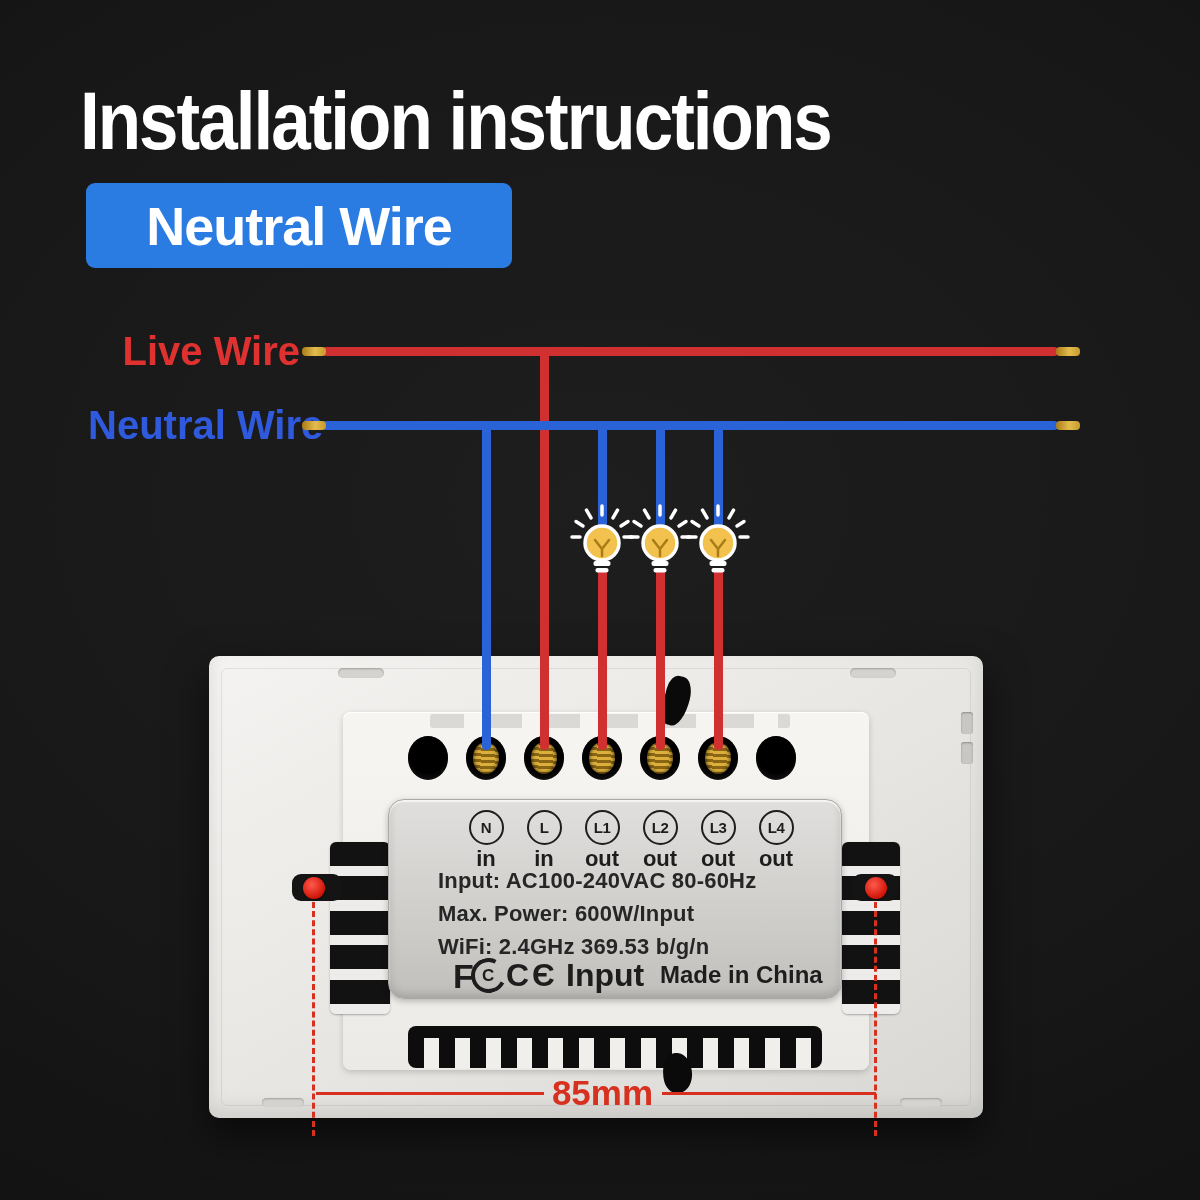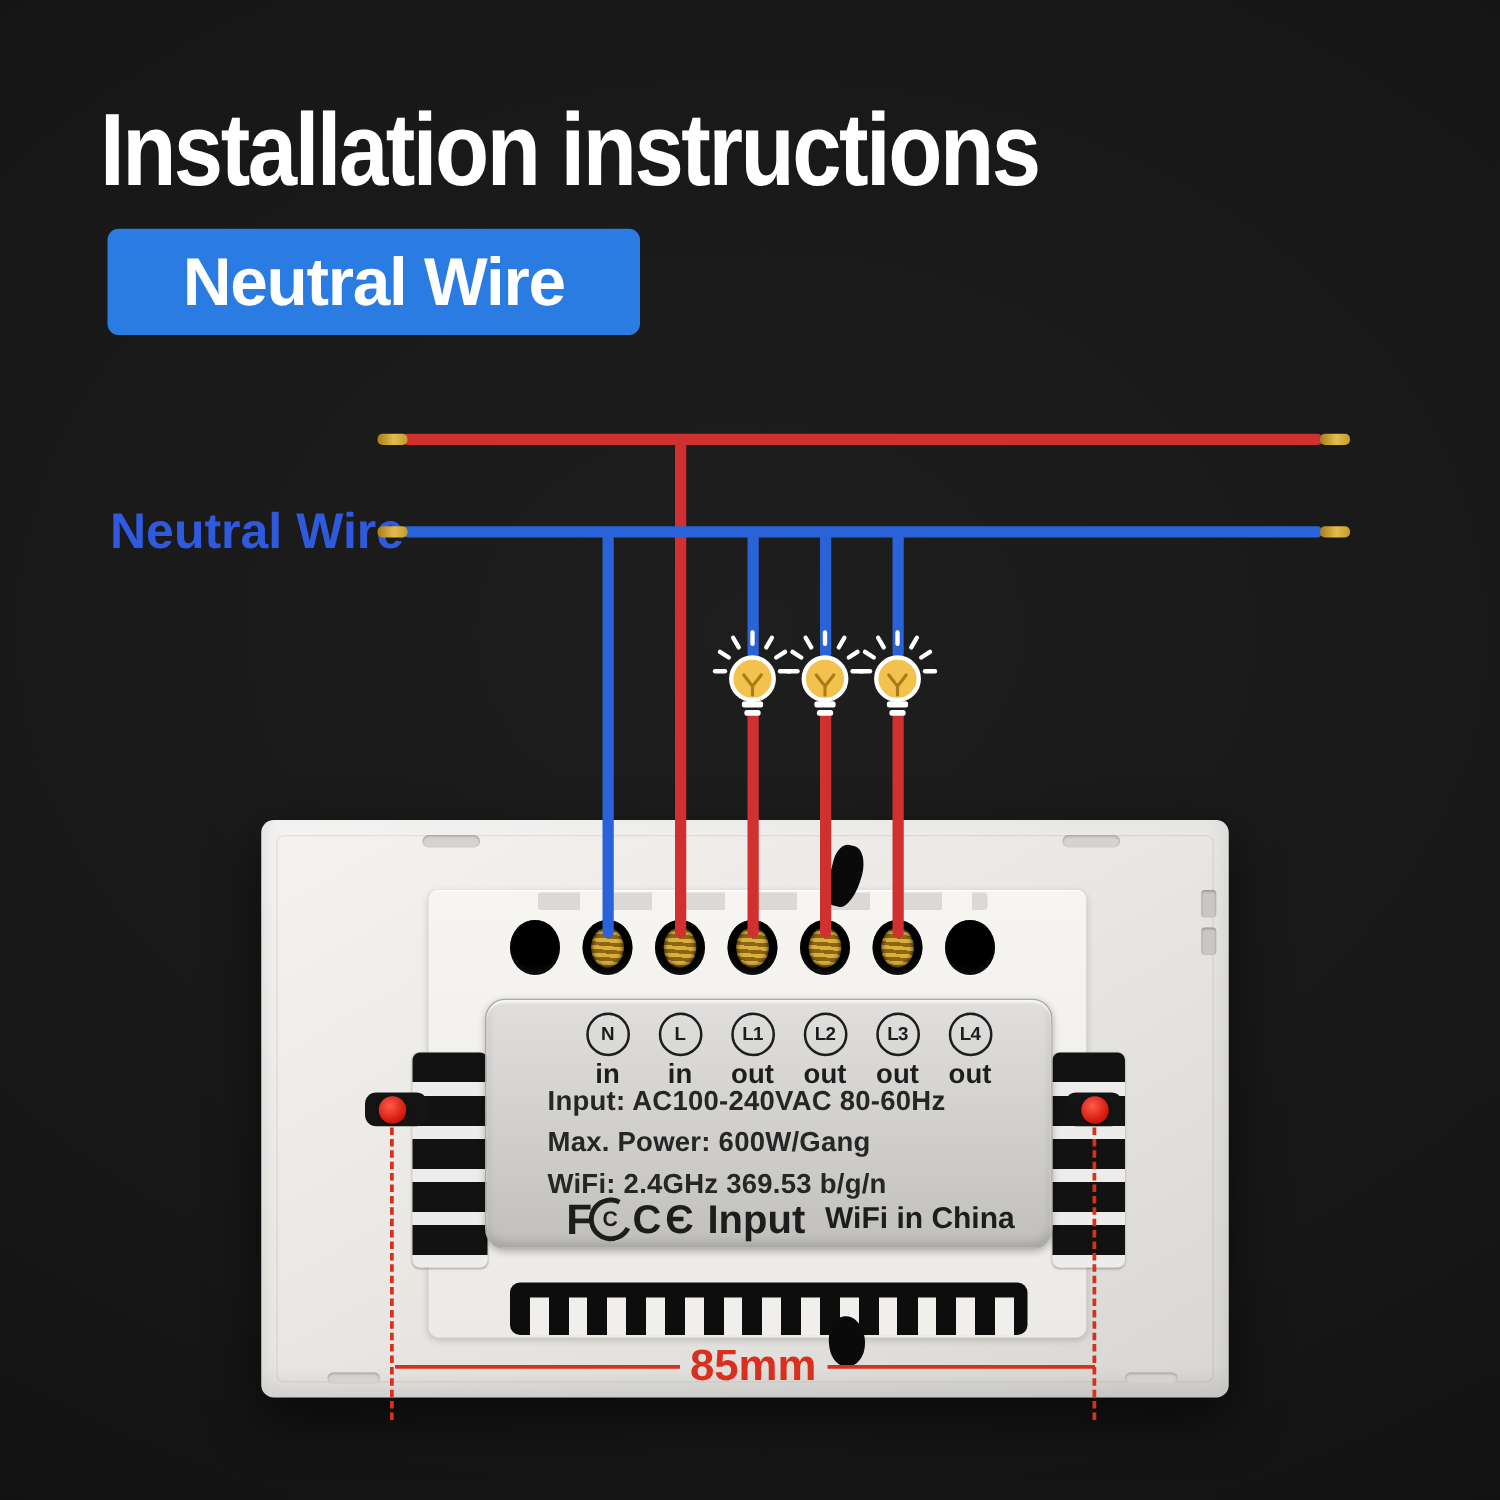--- a/index.html
+++ b/index.html
@@ -162,48 +162,49 @@
 <div class="abs term" style="left:688px;top:810px;">
   <div class="circ">L3</div>
   <div class="dir">out</div>
 </div>
 <div class="abs term" style="left:746px;top:810px;">
   <div class="circ">L4</div>
   <div class="dir">out</div>
 </div>
 
 <div class="abs spec" style="top:868px;">Input: AC100-240VAC 80-60Hz</div>
-<div class="abs spec" style="top:901px;">Max. Power: 600W/Gang</div>
+<div class="abs spec" style="top:901px;">Max. Power: 600W/Input</div>
 <div class="abs spec" style="top:934px;">WiFi: 2.4GHz 369.53 b/g/n</div>
 
 <div class="abs cert fcc" style="left:453px;top:958px;">
   <span class="f">F</span>
   <span class="outer-c">
     <span class="inner-c">C</span>
   </span>
 </div>
 <div class="abs cert" style="left:506px;top:959px;font-size:32px;line-height:32px;letter-spacing:3px;">CЄ</div>
 <div class="abs cert" style="left:566px;top:959px;font-size:32px;line-height:32px;">Input</div>
-<div class="abs cert" style="left:660px;top:963px;font-size:24px;line-height:24px;">WiFi in China</div>
+<div class="abs cert" style="left:660px;top:963px;font-size:24px;line-height:24px;">Made in China</div>
 
 <div class="abs comb"></div>
 <div class="abs comb-teeth"></div>
 
 <div class="abs screw-slot" style="left:292px;top:874px;width:50px;height:27px;"></div>
 <div class="abs screw-slot" style="left:852px;top:874px;width:46px;height:27px;"></div>
 <div class="abs red-dot" style="left:303px;top:877px;"></div>
 <div class="abs red-dot" style="left:865px;top:877px;"></div>
 <div class="abs dash-v" style="left:312px;top:902px;"></div>
 <div class="abs dash-v" style="left:874px;top:902px;"></div>
 <div class="abs dim-line" style="left:316px;top:1092px;width:228px;"></div>
 <div class="abs dim-line" style="left:662px;top:1092px;width:214px;"></div>
 <div class="abs dim-text" style="left:540px;top:1075px;width:125px;">85mm</div>
 
 <div class="abs diagram">
 
+  <div class="abs wire-label" style="left:100px;top:331px;width:200px;color:#e03131;">Live Wire</div>
   <div class="abs wire-label" style="left:88px;top:405px;width:212px;color:#2f5add;">Neutral Wire</div>
 
   <div class="abs wire" style="left:482px;top:424px;width:9px;height:326px;background:#2a62d8;"></div>
   <div class="abs wire" style="left:540px;top:350px;width:9px;height:400px;background:#d03030;"></div>
 
   <div class="abs wire" style="left:598px;top:424px;width:9px;height:103px;background:#2a62d8;"></div>
   <div class="abs wire" style="left:598px;top:568px;width:9px;height:182px;background:#d03030;"></div>
   <div class="abs wire" style="left:656px;top:424px;width:9px;height:103px;background:#2a62d8;"></div>
   <div class="abs wire" style="left:656px;top:568px;width:9px;height:182px;background:#d03030;"></div>
   <div class="abs wire" style="left:714px;top:424px;width:9px;height:103px;background:#2a62d8;"></div>

